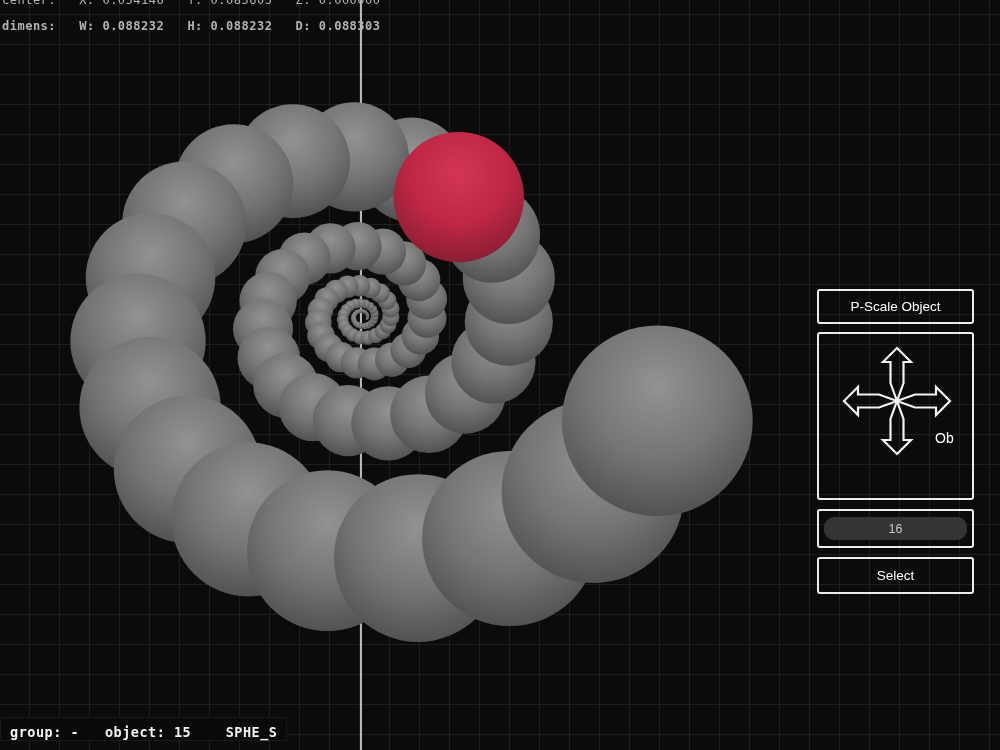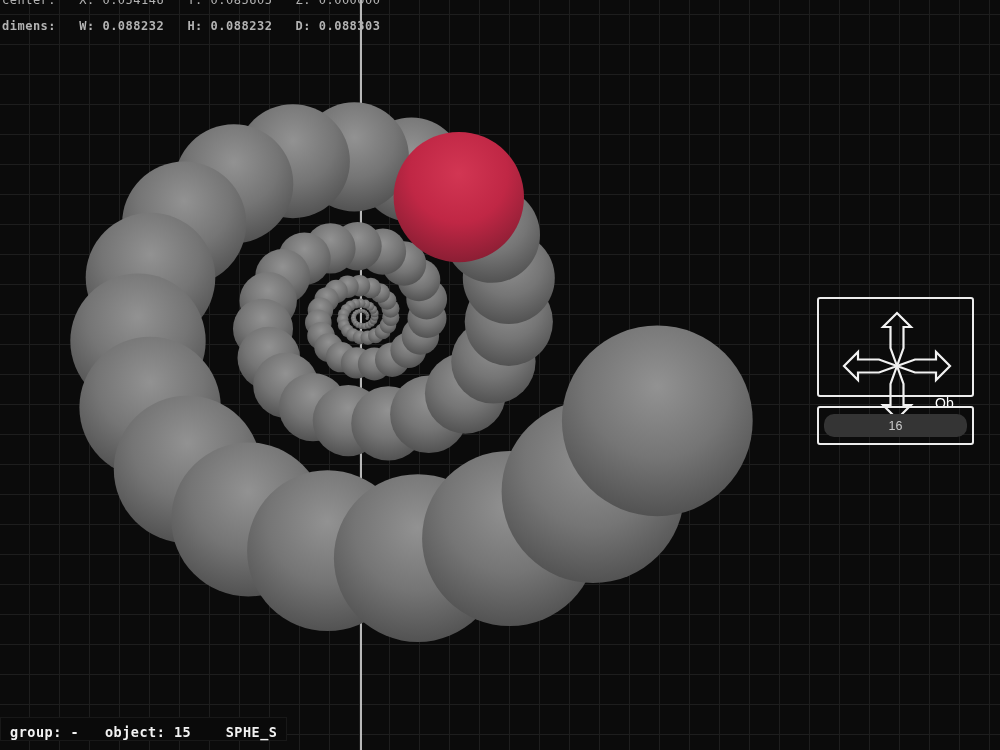--- a/index.html
+++ b/index.html
@@ -35,21 +35,21 @@
   .panel{position:absolute;left:817px;top:289px;width:157px;}
   .pbox{
     box-sizing:border-box;width:157px;border:2px solid #ececec;border-radius:3px;
     background:transparent;color:#fff;
     font-family:"Liberation Sans", sans-serif;
   }
   .pbtn{
     height:35px;display:flex;align-items:center;justify-content:center;
     font-size:13.5px;cursor:default;
   }
-  .arrow-box{position:relative;height:100px;margin-top:8px;}
+  .arrow-box{position:relative;height:168px;margin-top:8px;}
   .arrow-box svg{position:absolute;left:23px;top:12px;}
   .ob-label{
     position:absolute;left:116px;top:96px;
     font-size:14px;color:#fff;font-family:"Liberation Sans", sans-serif;
   }
   .value-box{height:39px;margin-top:9px;position:relative;text-align:right;}
   .value-inner{
     position:absolute;left:5px;top:6px;width:143px;height:23px;
     background:#343434;border-radius:10px;
     display:flex;align-items:center;justify-content:center;
@@ -179,32 +179,34 @@
 
   <div class="overlay-line l1">center:   X: 0.054146   Y: 0.085605   Z: 0.000000</div>
   <div class="overlay-line l2">dimens:   W: 0.088232   H: 0.088232   D: 0.088303</div>
 
   <div class="status-bar">
     <span>group: -   object: 15    SPHE_S</span>
   </div>
 
   <div class="panel">
 
+    <div class="pbox pbtn">P-Scale Object</div>
 
     <div class="pbox arrow-box">
       <svg width="110" height="110" viewBox="0 0 110 110">
         <g fill="none" stroke="#f2f2f2" stroke-width="2.2" stroke-linejoin="miter">
           <polygon points="55,55 48.5,37 48.5,16 41,16 55,2 69,16 61.5,16 61.5,37"></polygon>
           <polygon points="55,55 48.5,73 48.5,94 41,94 55,108 69,94 61.5,94 61.5,73"></polygon>
           <polygon points="55,55 37,48.5 16,48.5 16,41 2,55 16,69 16,61.5 37,61.5"></polygon>
           <polygon points="55,55 73,48.5 94,48.5 94,41 108,55 94,69 94,61.5 73,61.5"></polygon>
         </g>
       </svg>
       <span class="ob-label">Ob</span>
     </div>
 
     <div class="pbox value-box">
       <div class="value-inner">16</div>
     </div>
 
+    <div class="pbox pbtn select-btn">Select</div>
 
   </div>
 </div>
 
 </body></html>

